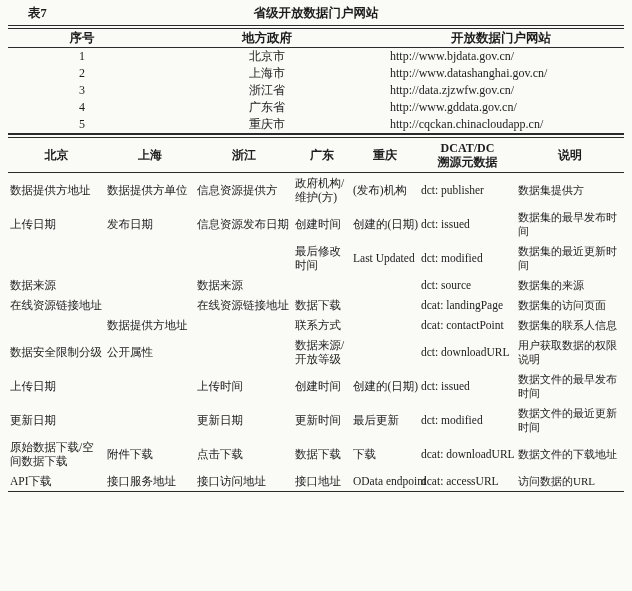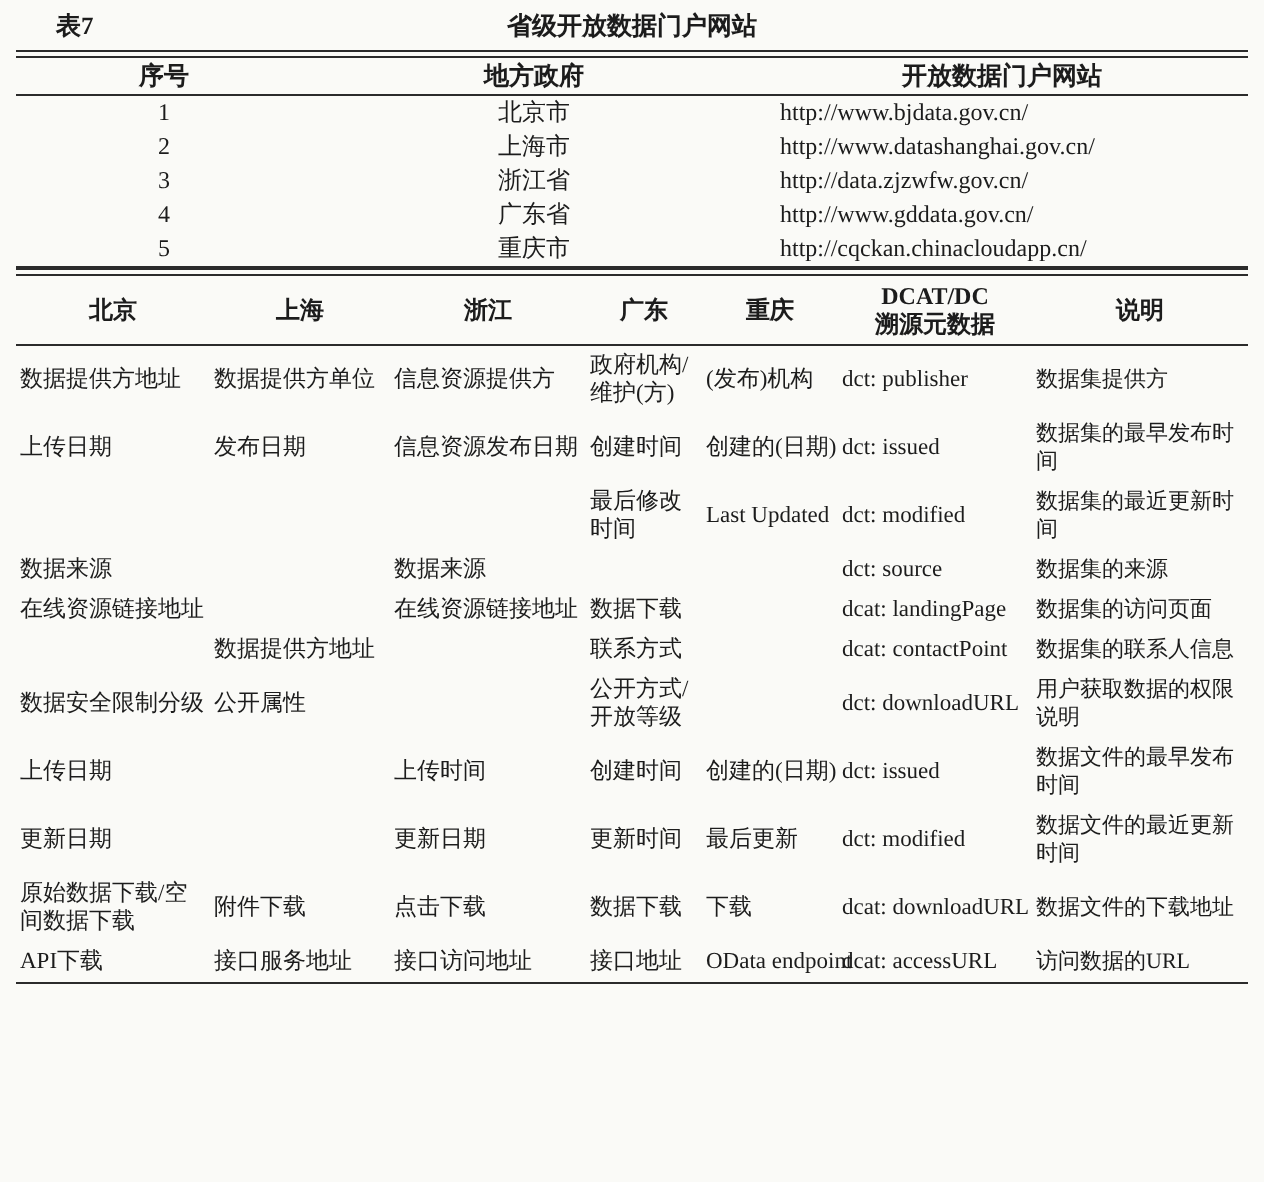--- a/index.html
+++ b/index.html
@@ -188,21 +188,21 @@
           <td></td>
           <td>联系方式</td>
           <td></td>
           <td>dcat: contactPoint</td>
           <td>数据集的联系人信息</td>
         </tr>
         <tr>
           <td>数据安全限制分级</td>
           <td>公开属性</td>
           <td></td>
-          <td>公开方式/开放等级</td>
+          <td>数据来源/开放等级</td>
           <td></td>
           <td>dct: downloadURL</td>
           <td>用户获取数据的权限说明</td>
         </tr>
         <tr>
           <td>上传日期</td>
           <td></td>
           <td>上传时间</td>
           <td>创建时间</td>
           <td>创建的(日期)</td>

